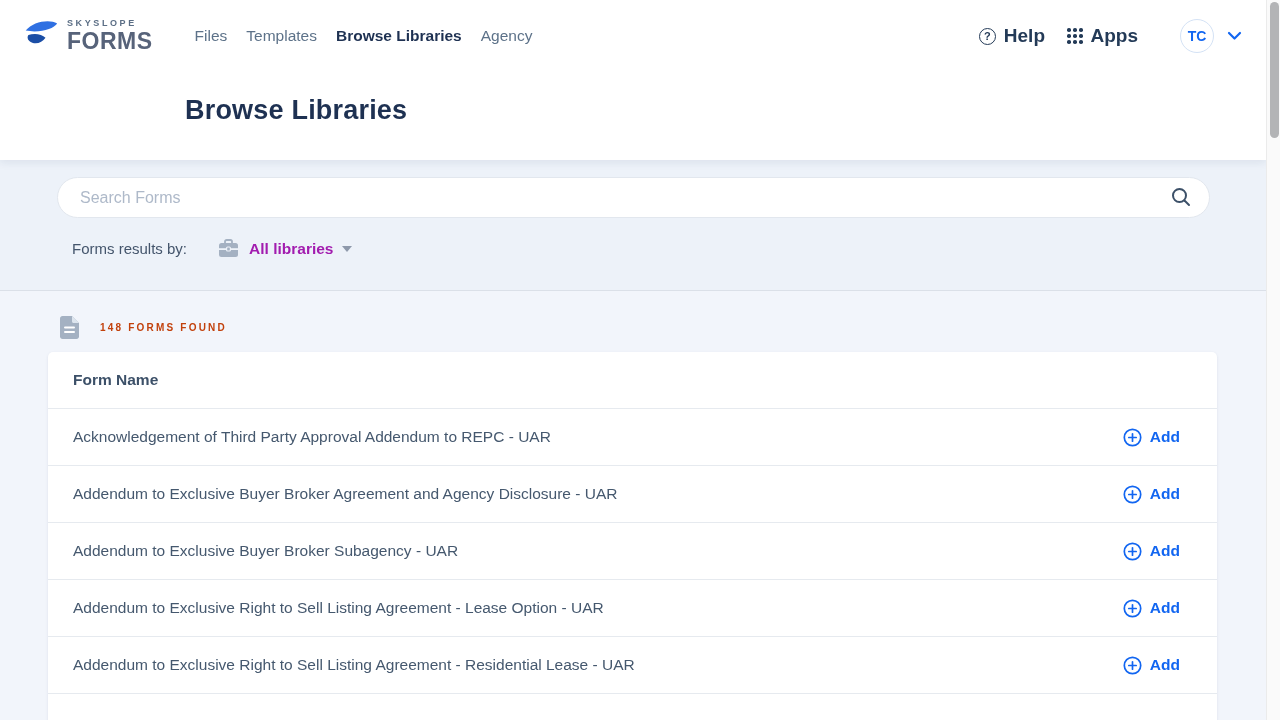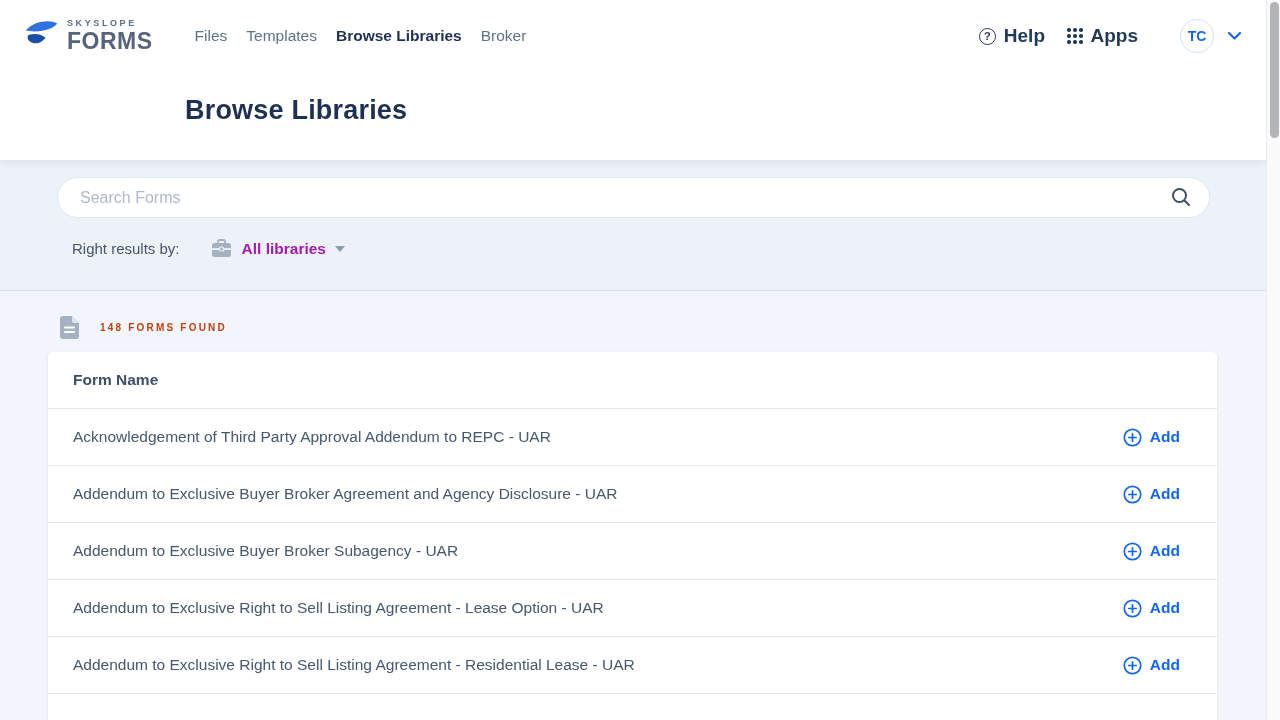--- a/index.html
+++ b/index.html
@@ -97,21 +97,21 @@
         <div class="logo-text">
           <span class="logo-top">SKYSLOPE</span>
           <span class="logo-bottom">FORMS</span>
         </div>
       </div>
 
       <nav class="nav">
         <a class="nav-item">Files</a>
         <a class="nav-item">Templates</a>
         <a class="nav-item active">Browse Libraries</a>
-        <a class="nav-item">Broker</a>
+        <a class="nav-item">Agency</a>
       </nav>
 
       <div class="topbar-right">
         <div class="iconbtn">
           <span class="help-icon">?</span>
           <span class="lbl">Help</span>
         </div>
         <div class="iconbtn">
           <span class="apps-icon">
             <i></i>
@@ -141,21 +141,21 @@
   <section class="filter-section">
     <div class="search-wrap">
       <input class="search-input" type="text" placeholder="Search Forms" style="">
       <svg class="search-icon" width="22" height="22" viewBox="0 0 22 22">
         <circle cx="9.5" cy="9.5" r="6.5" fill="none" stroke="#3c5068" stroke-width="2"></circle>
         <line x1="14.5" y1="14.5" x2="19" y2="19" stroke="#3c5068" stroke-width="2" stroke-linecap="round"></line>
       </svg>
     </div>
 
     <div class="filter-row">
-      <span class="filter-label">Right results by:</span>
+      <span class="filter-label">Forms results by:</span>
       <span class="briefcase">
         <svg width="21" height="19" viewBox="0 0 21 19">
           <path d="M7 4 V2.6 C7 1.7 7.7 1 8.6 1 H12.4 C13.3 1 14 1.7 14 2.6 V4" fill="none" stroke="#a4b1c2" stroke-width="1.8"></path>
           <rect x="1" y="4" width="19" height="14" rx="2.5" fill="#a4b1c2"></rect>
           <rect x="1" y="9.2" width="19" height="1.8" fill="#edf2f9"></rect>
           <rect x="8.6" y="8" width="3.8" height="4" rx="1" fill="#a4b1c2" stroke="#edf2f9" stroke-width="1.2"></rect>
         </svg>
       </span>
       <div class="library-select">
         <span class="sel">All libraries</span>

